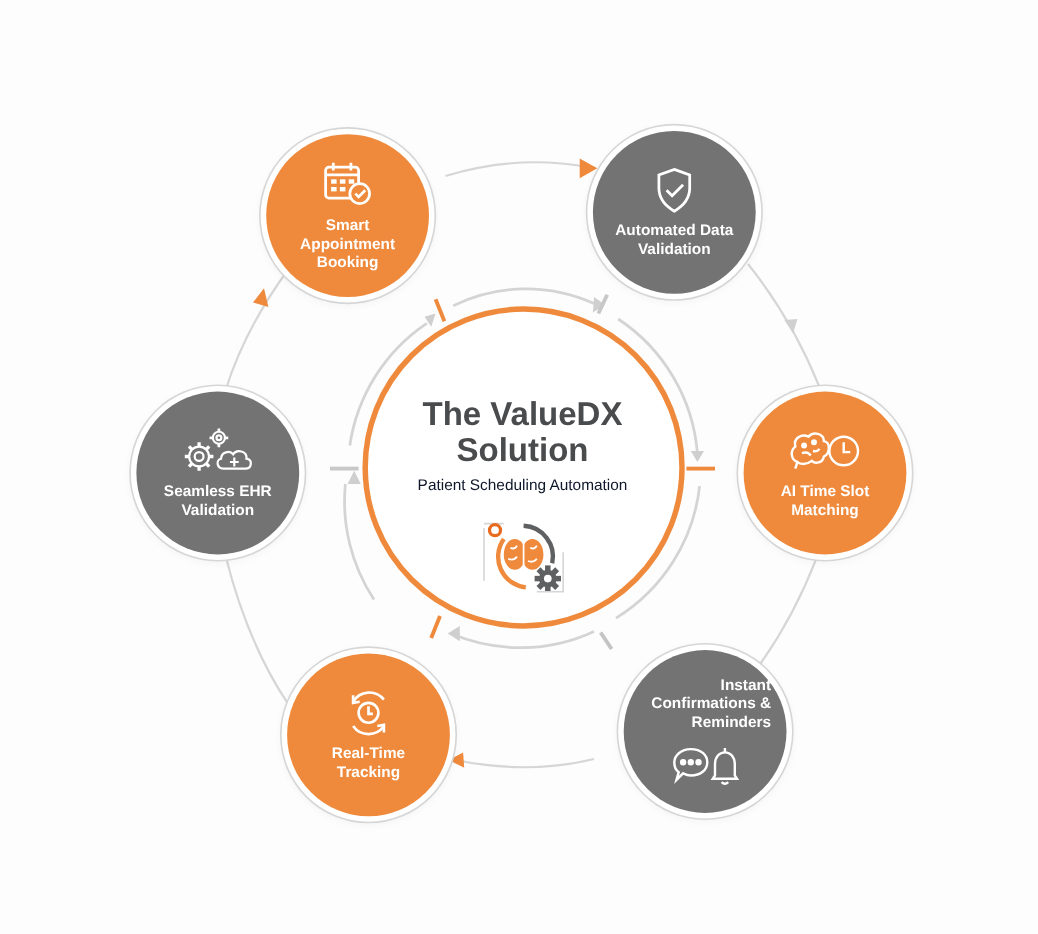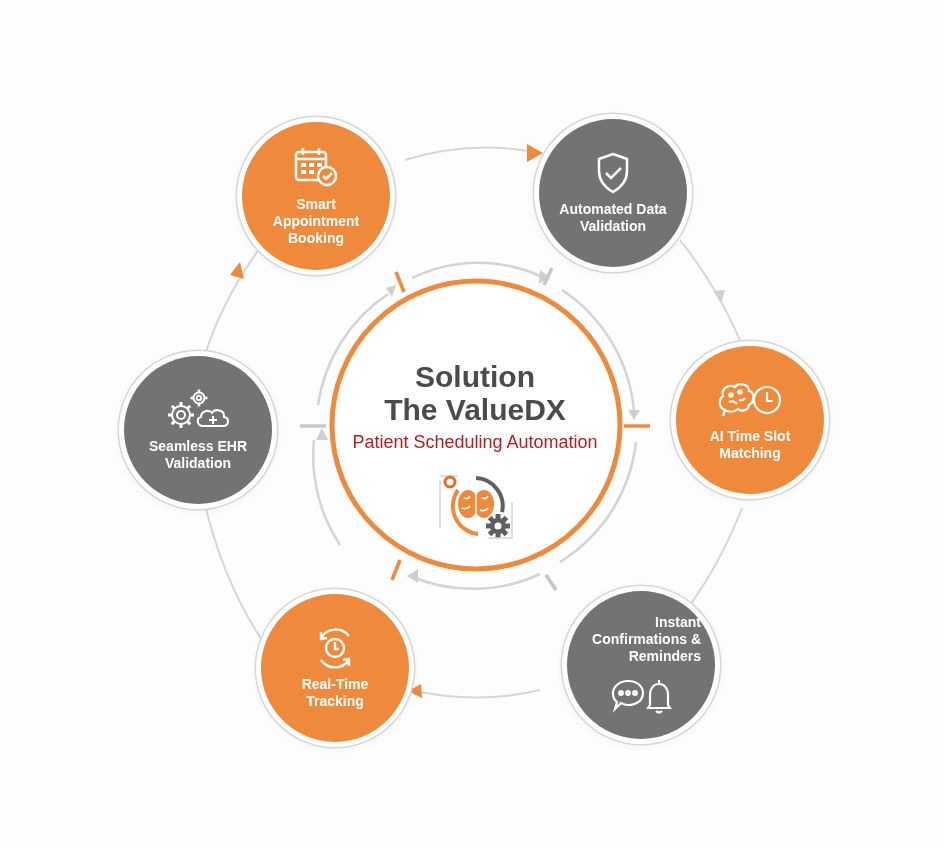--- a/index.html
+++ b/index.html
@@ -6,21 +6,21 @@
   body { width:944px; height:849px; background:#fdfdfd; position:relative; overflow:hidden; font-family:"Liberation Sans", sans-serif; }
   #diagram { position:absolute; left:0; top:0; width:944px; height:849px; }
   .node { position:absolute; width:148px; height:148px; border-radius:50%; display:flex; flex-direction:column; align-items:center; justify-content:center; box-sizing:border-box; text-align:center; color:#fff; font-weight:bold; font-size:14px; line-height:17px; box-shadow:0 0 0 5px #fff, 0 0 0 6.5px #d6d6d6, 0 2px 8px 6px rgba(0,0,0,0.04); }
   .node.orange { background:#ef8a3c; }
   .node.gray { background:#737373; }
   .node .icon { width:52px; height:44px; margin-bottom:6px; }
   .node .icon svg { width:100%; height:100%; }
   .node .label { padding:0 10px; }
   .center-text { position:absolute; left:330px; top:360px; width:290px; text-align:center; }
   .title { font-size:30px; line-height:33px; font-weight:bold; color:#4a4b4d; }
-  .subtitle { font-size:18px; color:#b91c1c; margin-top:6px; }
+  .subtitle { font-size:14px; color:#0f172a; margin-top:6px; }
   .center-icon { position:absolute; left:428px; top:468px; width:100px; height:76px; }
 </style>
 </head>
 <body>
 
 <svg id="diagram" viewBox="0 0 944 849" xmlns="http://www.w3.org/2000/svg">
 
   <g fill="none" stroke="#d6d6d6" stroke-width="2">
     <path d="M405,160 Q470,140 535,152"></path>
     <path d="M680,240 Q720,290 745,352"></path>
@@ -59,22 +59,22 @@
     <line x1="400" y1="560" x2="392" y2="580" stroke="#ef8a3c"></line>
     <line x1="624" y1="426" x2="650" y2="426" stroke="#ef8a3c"></line>
     <line x1="300" y1="426" x2="326" y2="426" stroke="#c8c8c8"></line>
     <line x1="552" y1="268" x2="544" y2="285" stroke="#c8c8c8"></line>
   </g>
 
   <circle cx="476" cy="425" r="144" fill="#ffffff" stroke="#ef8a3c" stroke-width="5"></circle>
 </svg>
 
 <div class="center-text">
+  <div class="title">The ValueDX</div>
   <div class="title">Solution</div>
-  <div class="title">The ValueDX</div>
   <div class="subtitle">Patient Scheduling Automation</div>
 </div>
 
 <div class="center-icon">
   <svg viewBox="0 0 100 76" width="100" height="76">
     <path d="M12,12 L12,60" stroke="#d6d6d6" stroke-width="1.5" fill="none"></path>
     <path d="M12,8 L30,8" stroke="#d6d6d6" stroke-width="1.5" fill="none"></path>
     <circle cx="22" cy="14" r="5" fill="none" stroke="#e86a1f" stroke-width="3"></circle>
     <path d="M30,22 A28,28 0 0,0 50,66" stroke="#ef8a3c" stroke-width="4" fill="none"></path>
     <path d="M48,10 A28,28 0 0,1 74,44" stroke="#5e6062" stroke-width="4" fill="none"></path>
@@ -131,21 +131,21 @@
 <div class="node gray" style="left:539px;top:119px;">
   <div class="icon">
     <svg viewBox="0 0 52 44" fill="none" stroke="#fff" stroke-width="2.5">
       <path d="M26,3 L40,8 L40,20 C40,30 33,37 26,41 C19,37 12,30 12,20 L12,8 Z"></path>
       <path d="M19,22 l5,5 l10,-10"></path>
     </svg>
   </div>
   <div class="label">Automated Data Validation</div>
 </div>
 
-<div class="node orange" style="left:676px;top:346px;">
+<div class="node orange" style="left:676px;top:356px;">
   <div class="icon" style="width:70px;">
     <svg viewBox="0 0 70 44" fill="none" stroke="#fff" stroke-width="2.2">
       <path d="M10,32 C4,30 3,22 8,18 C6,10 14,6 20,9 C24,4 34,6 34,13 C40,14 40,24 34,27 C33,33 26,34 23,31 C18,35 12,34 10,32 Z"></path>
       <path d="M10,32 L8,38"></path>
       <circle cx="16" cy="17" r="1.6" fill="#fff"></circle>
       <circle cx="25" cy="14" r="1.6" fill="#fff"></circle>
       <path d="M14,24 q5,-2 8,2"></path>
       <path d="M24,22 q4,1 6,-2"></path>
       <circle cx="52" cy="22" r="13"></circle>
       <path d="M52,14 L52,23 L58,23"></path>

